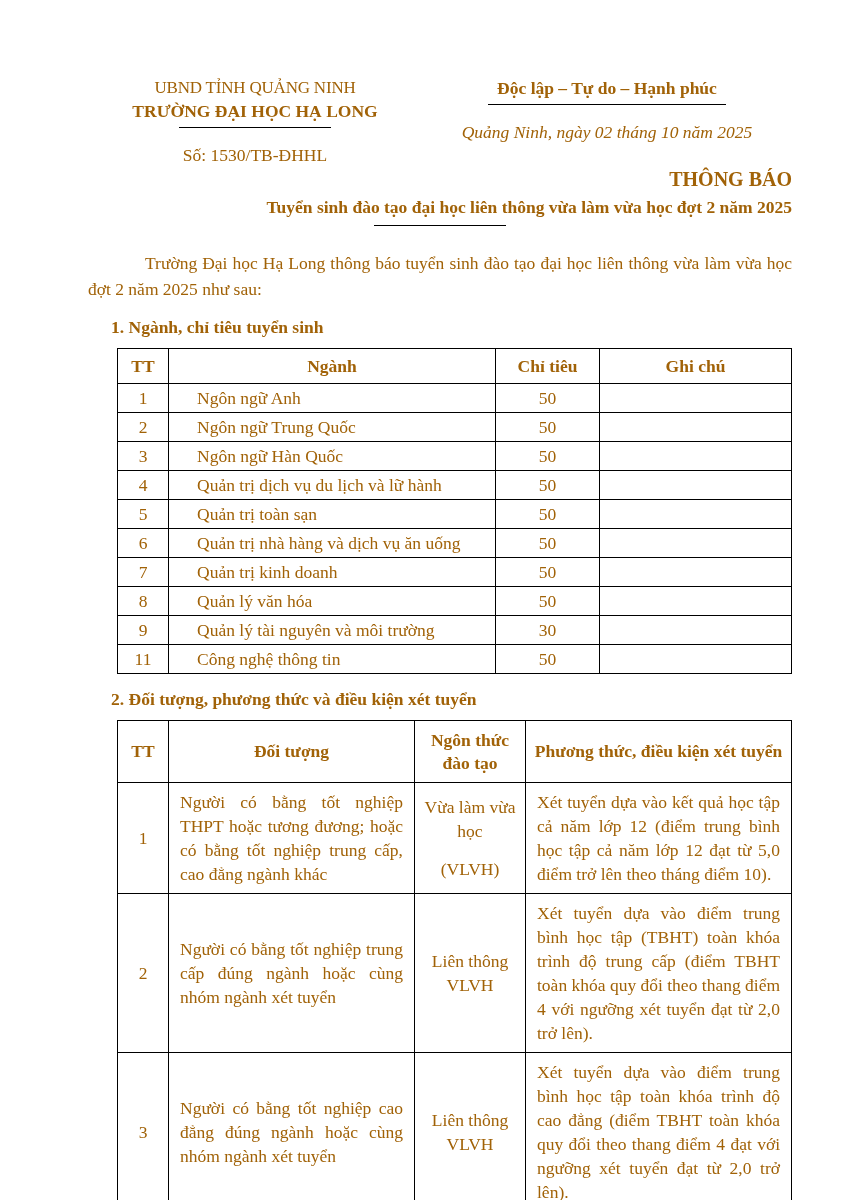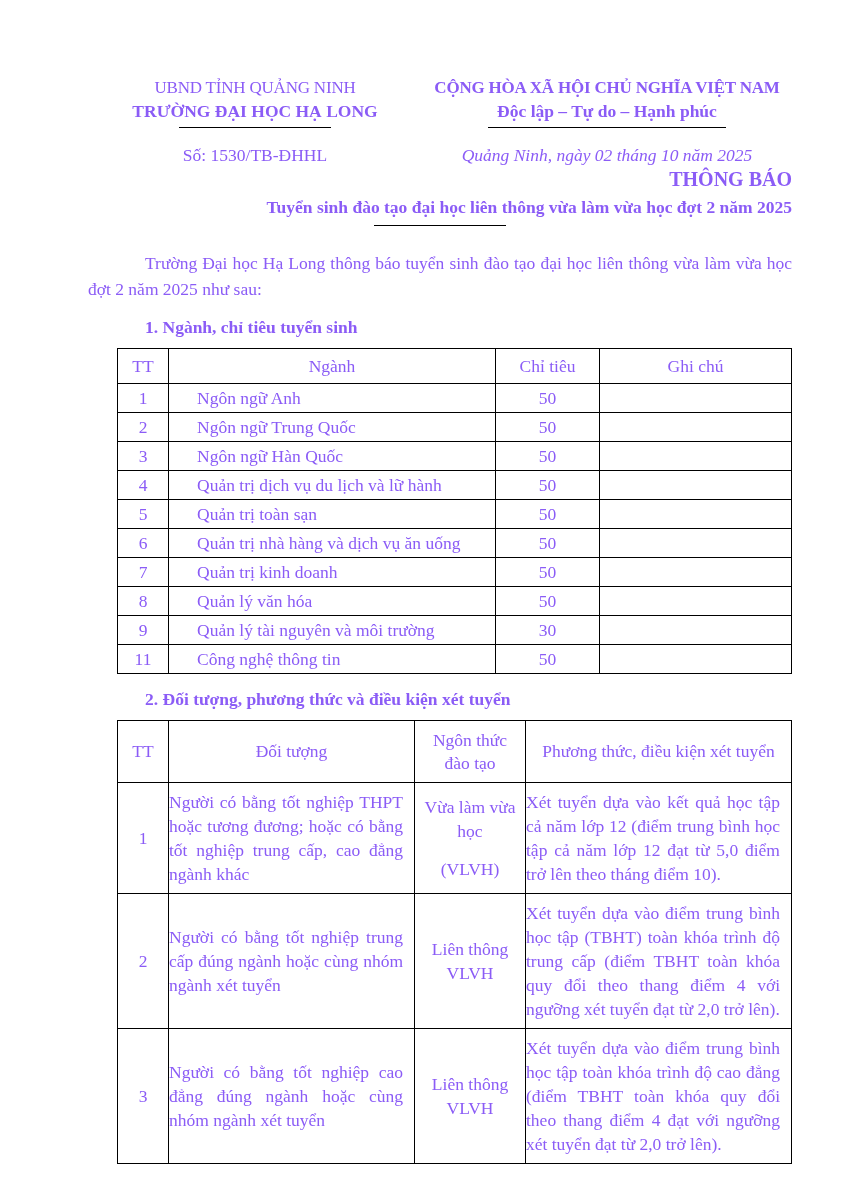--- a/index.html
+++ b/index.html
@@ -3,21 +3,21 @@
 <meta charset="utf-8">
 <style>
   * { margin: 0; padding: 0; box-sizing: border-box; }
   html, body { background: #e8e8e8; }
   .page {
     position: relative;
     width: 848px;
     height: 1200px;
     margin: 0 auto;
     background: #ffffff;
-    color: #8b5cf6;
+    color: #a16207;
     font-family: "Liberation Serif", "DejaVu Serif", serif;
     overflow: hidden;
   }
   .content {
     padding: 76px 56px 0 88px; 
   }
 
   
   .doc-header { display: flex; }
   .hdr-left  { width: 334px; text-align: center; }
@@ -41,74 +41,73 @@
   
   .intro {
     margin-top: 24px;
     font-size: 17.5px;
     line-height: 26px;
     text-align: justify;
     text-indent: 57px;
   }
   .section-heading {
     margin-top: 13px;
-    margin-left: 57px;
+    margin-left: 23px;
     font-size: 17.5px;
     font-weight: bold;
     line-height: 24px;
   }
 
   
   table {
     border-collapse: collapse;
     margin-left: 29px;
     margin-top: 9px;
     width: 674px;
     table-layout: fixed;
     font-size: 17.5px;
   }
   th, td { border: 1.6px solid #000; vertical-align: middle; }
-  th { font-weight: normal; }
+  th { font-weight: bold; }
 
   
   .t1 th { height: 35px; line-height: 20px; }
   .t1 td { height: 29px; }
   .t1 .col-tt   { width: 51px; }
   .t1 .col-nganh{ width: 327px; }
   .t1 .col-ct   { width: 104px; }
   .t1 .col-gc   { width: 192px; }
   .t1 td.c { text-align: center; }
   .t1 td.l { text-align: left; padding-left: 28px; }
 
   
   .t2 th { height: 62px; line-height: 23px; padding: 0 6px; }
   .t2 .col-tt  { width: 51px; }
   .t2 .col-dt  { width: 246px; }
   .t2 .col-ht  { width: 111px; }
   .t2 .col-pt  { width: 266px; }
   .t2 td { padding: 7px 0; line-height: 24px; }
   .t2 td.c { text-align: center; }
-  .t2 td.just { text-align: justify; padding-right: 11px; }
+  .t2 td.just { text-align: justify; padding-left: 11px; padding-right: 11px; }
   .t2 .vlvh-label { margin-top: 14px; }
 </style>
 </head>
 <body>
 
 <div class="page">
   <div class="content">
 
     <div class="doc-header">
       <div class="hdr-left">
         <div class="hdr-line1">UBND TỈNH QUẢNG NINH</div>
         <div class="hdr-line2">TRƯỜNG ĐẠI HỌC HẠ LONG</div>
         <div class="hdr-rule rule-left"></div>
         <div class="doc-number">Số: 1530/TB-ĐHHL</div>
       </div>
       <div class="hdr-right">
-        <div class="hdr-line1">CỘNG HÒA XÃ HỘI CHỦ NGHĨA VIỆT NAM</div>
         <div class="hdr-line2">Độc lập – Tự do – Hạnh phúc</div>
         <div class="hdr-rule rule-right"></div>
         <div class="date-line">Quảng Ninh, ngày 02 tháng 10 năm 2025</div>
       </div>
     </div>
 
     <div class="title-block">
       <div class="doc-title">THÔNG BÁO</div>
       <div class="doc-subtitle">Tuyển sinh đào tạo đại học liên thông vừa làm vừa học đợt 2 năm 2025</div>
       <div class="subtitle-rule"></div>

